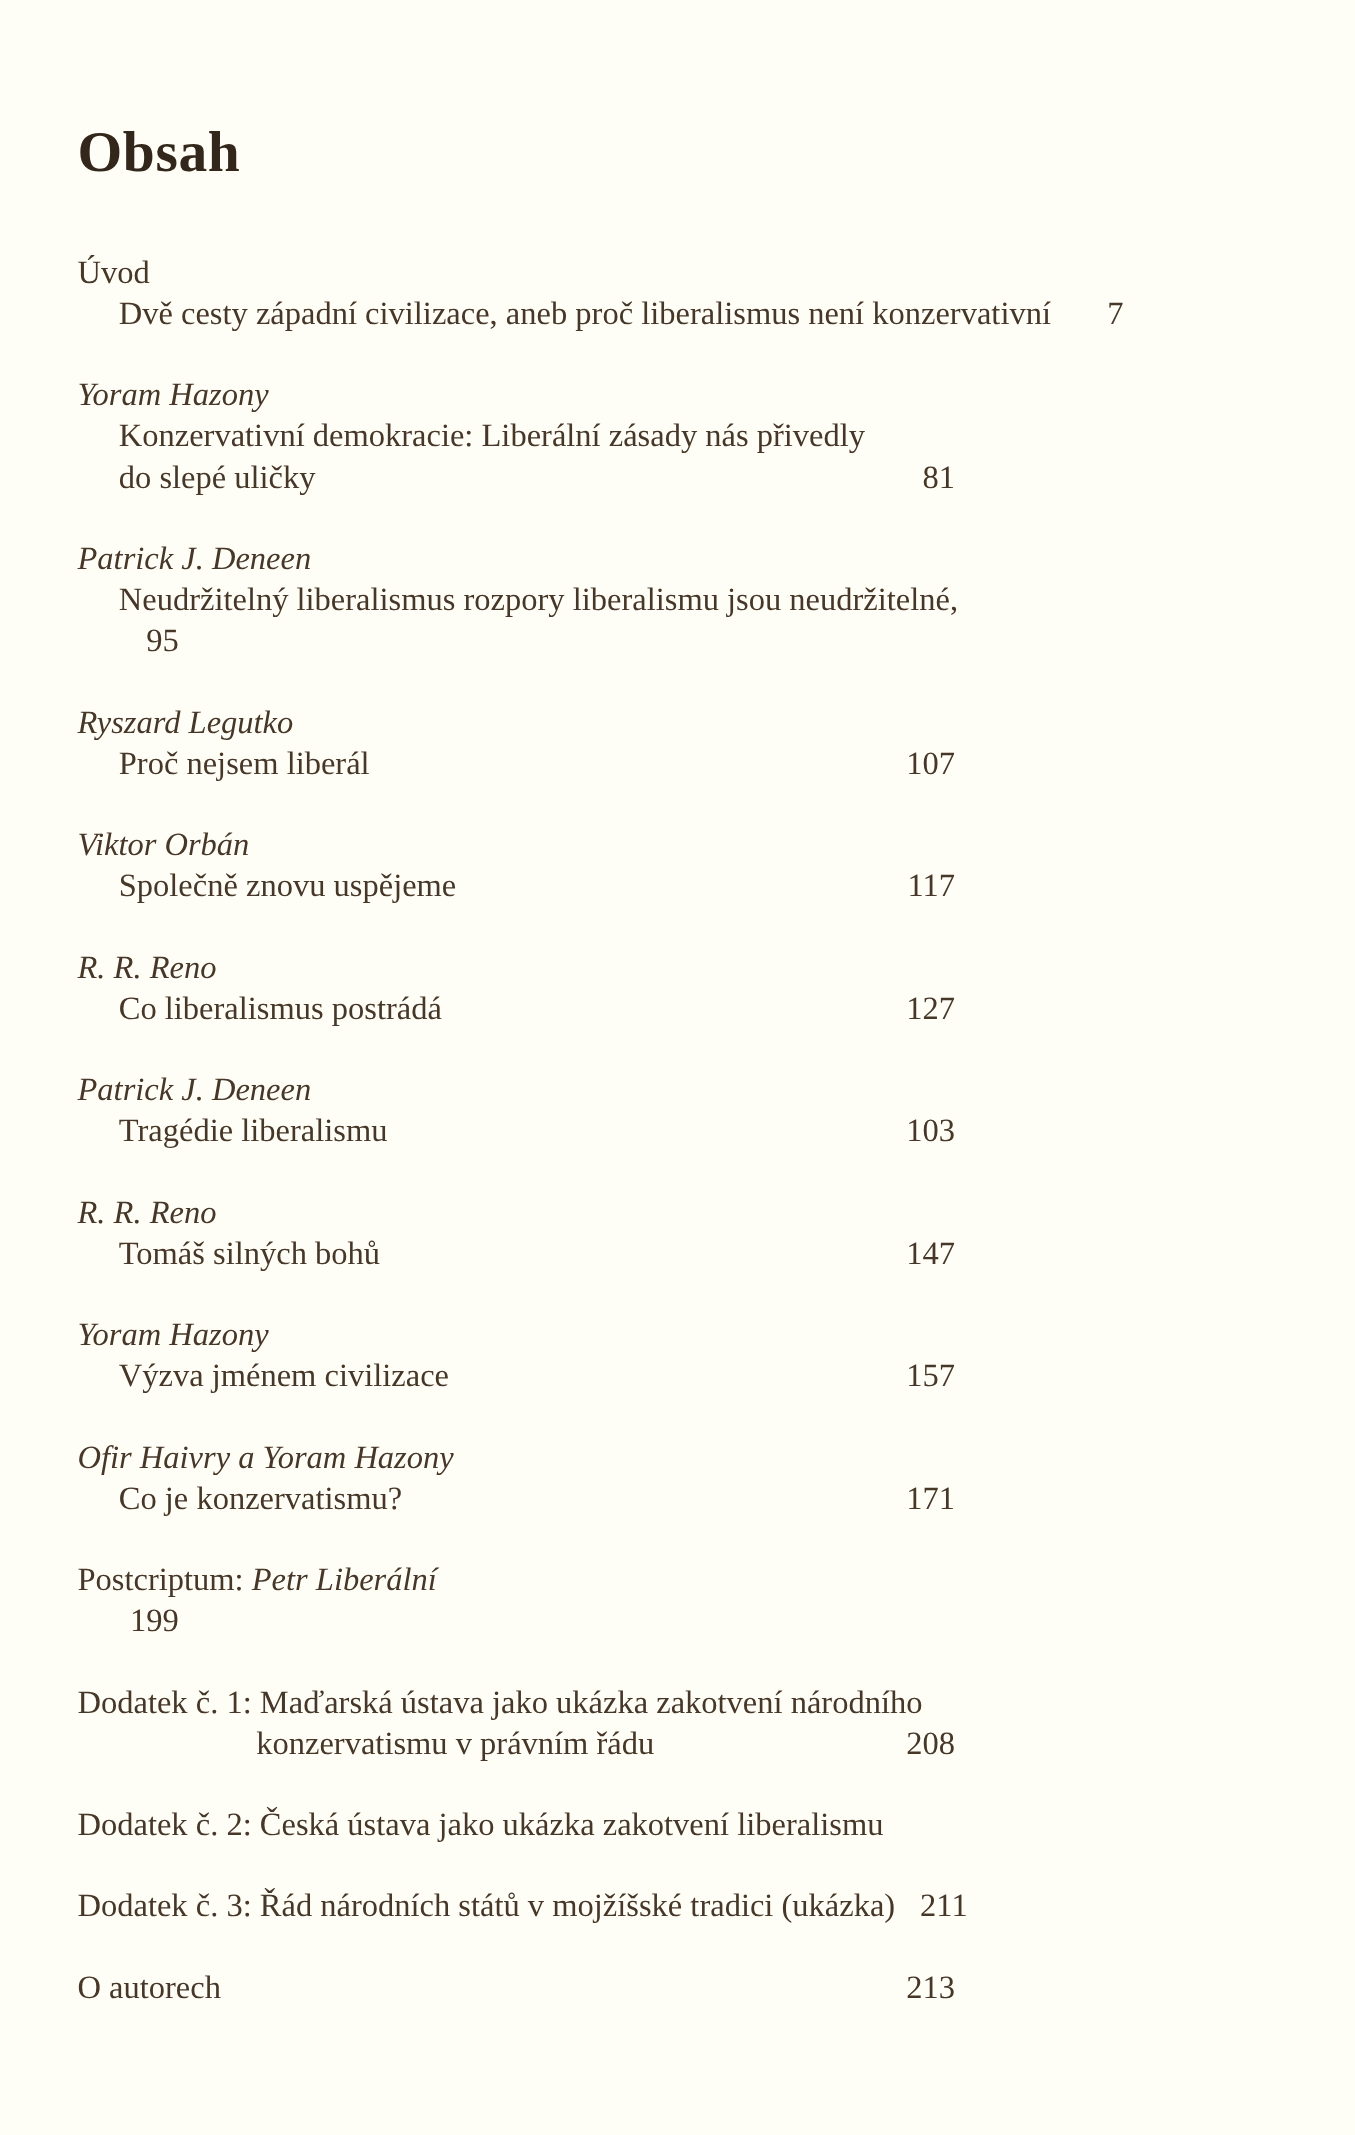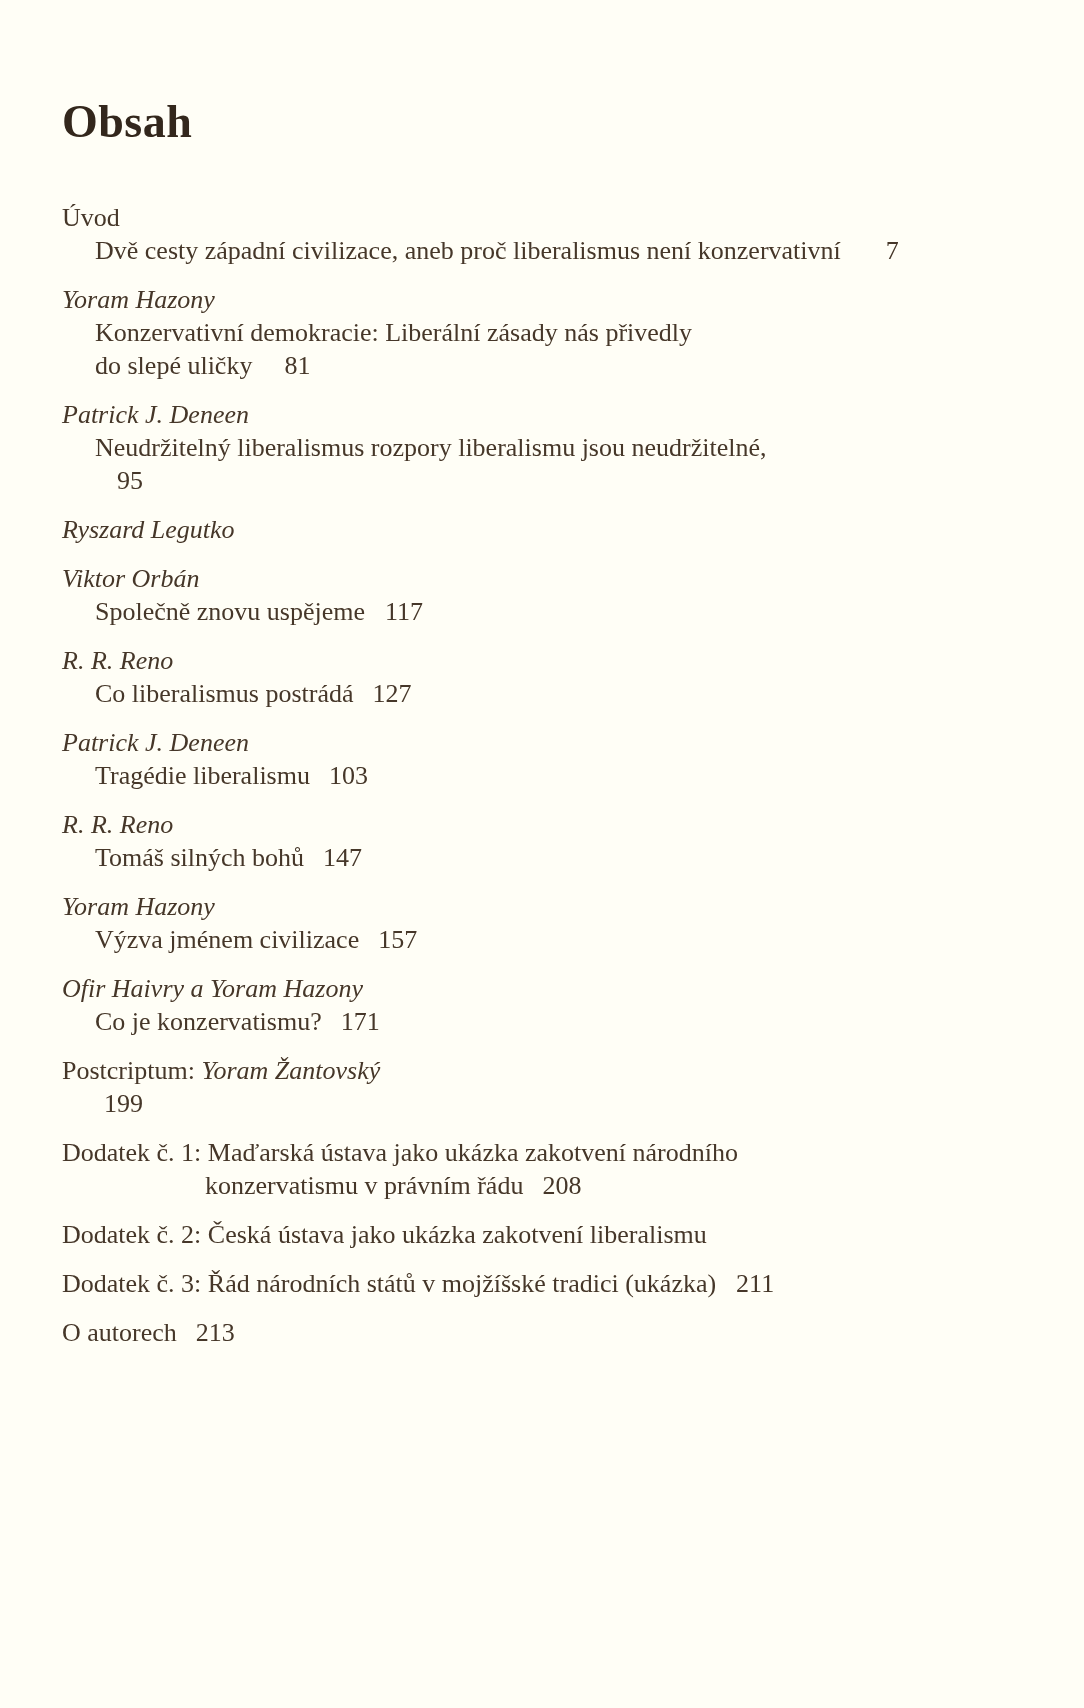--- a/index.html
+++ b/index.html
@@ -19,30 +19,31 @@
     overflow: hidden;
   }
   .title {
     font-size: 46px;
     line-height: 55px;
     font-weight: bold;
     color: #33271c;
     margin: 0 0 52px 0;
     letter-spacing: 0.5px;
   }
-  .block { margin-top: 16px; }
+  .block { margin-top: 32px; }
   .block.first { margin-top: 0; }
   .hline {
     font-size: 26px;
     line-height: 33px;
     white-space: nowrap;
   }
   .italic { font-style: italic; }
   .line {
     display: flex;
+    justify-content: space-between;
     align-items: baseline;
     gap: 10px;
     font-size: 26px;
     line-height: 33px;
   }
   .line .text { white-space: nowrap; }
   .indent { padding-left: 33px; }
   .hang { padding-left: 143px; }
   .page-num {
     flex: 0 0 auto;
@@ -85,20 +86,24 @@
       <div class="line indent">
         <span class="text">Neudržitelný liberalismus rozpory liberalismu jsou neudržitelné,</span>
       </div>
       <div class="line indent">
         <span class="page-num">95</span>
       </div>
     </div>
 
     <div class="block">
       <div class="hline italic">Ryszard Legutko</div>
+      <div class="line indent">
+        <span class="text">Proč nejsem liberál</span>
+        <span class="page-num">107</span>
+      </div>
     </div>
 
     <div class="block">
       <div class="hline italic">Viktor Orbán</div>
       <div class="line indent">
         <span class="text">Společně znovu uspějeme</span>
         <span class="page-num">117</span>
       </div>
     </div>
 
@@ -137,21 +142,21 @@
     <div class="block">
       <div class="hline italic">Ofir Haivry a Yoram Hazony</div>
       <div class="line indent">
         <span class="text">Co je konzervatismu?</span>
         <span class="page-num">171</span>
       </div>
     </div>
 
     <div class="block">
       <div class="hline">
-        <span>Postcriptum: </span><span class="italic">Yoram Žantovský</span>
+        <span>Postcriptum: </span><span class="italic">Petr Liberální</span>
       </div>
       <div class="line indent">
         <span class="page-num">199</span>
       </div>
     </div>
 
     <div class="block">
       <div class="line">
         <span class="text"><span>Dodatek č. 1: </span><span>Maďarská ústava jako ukázka zakotvení národního</span></span>
       </div>

